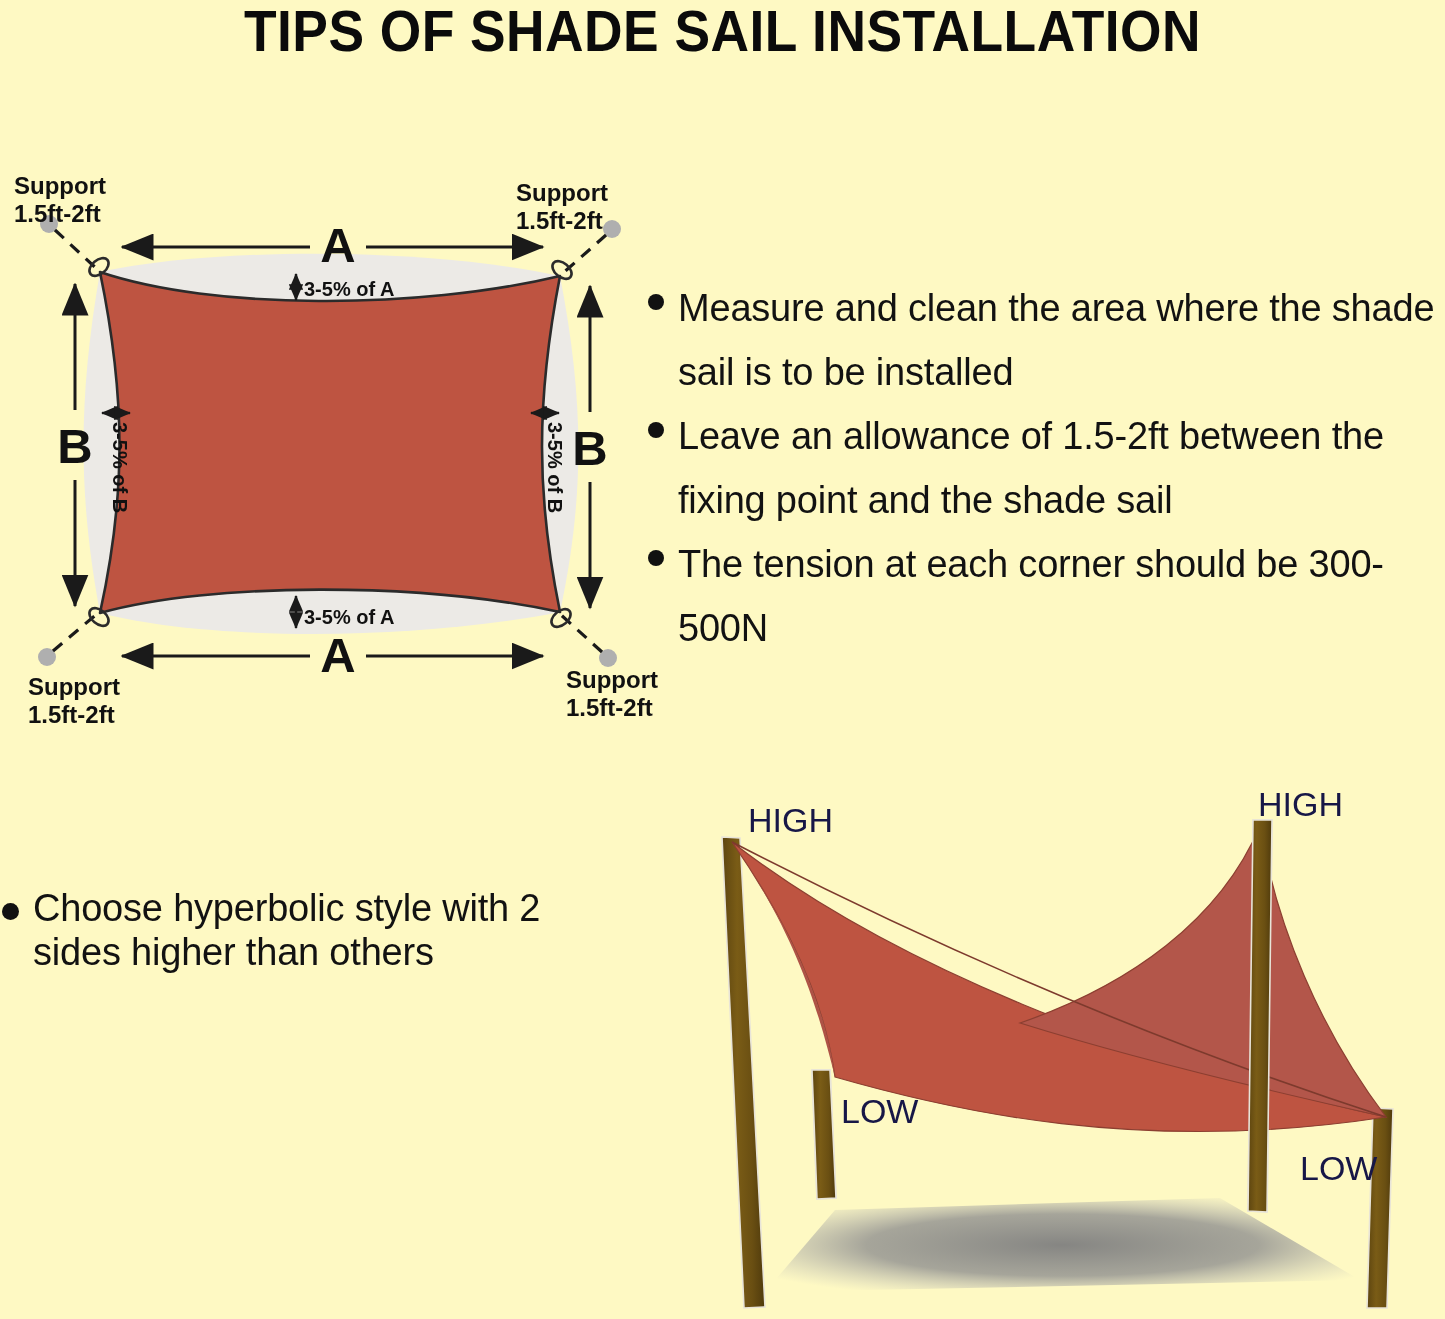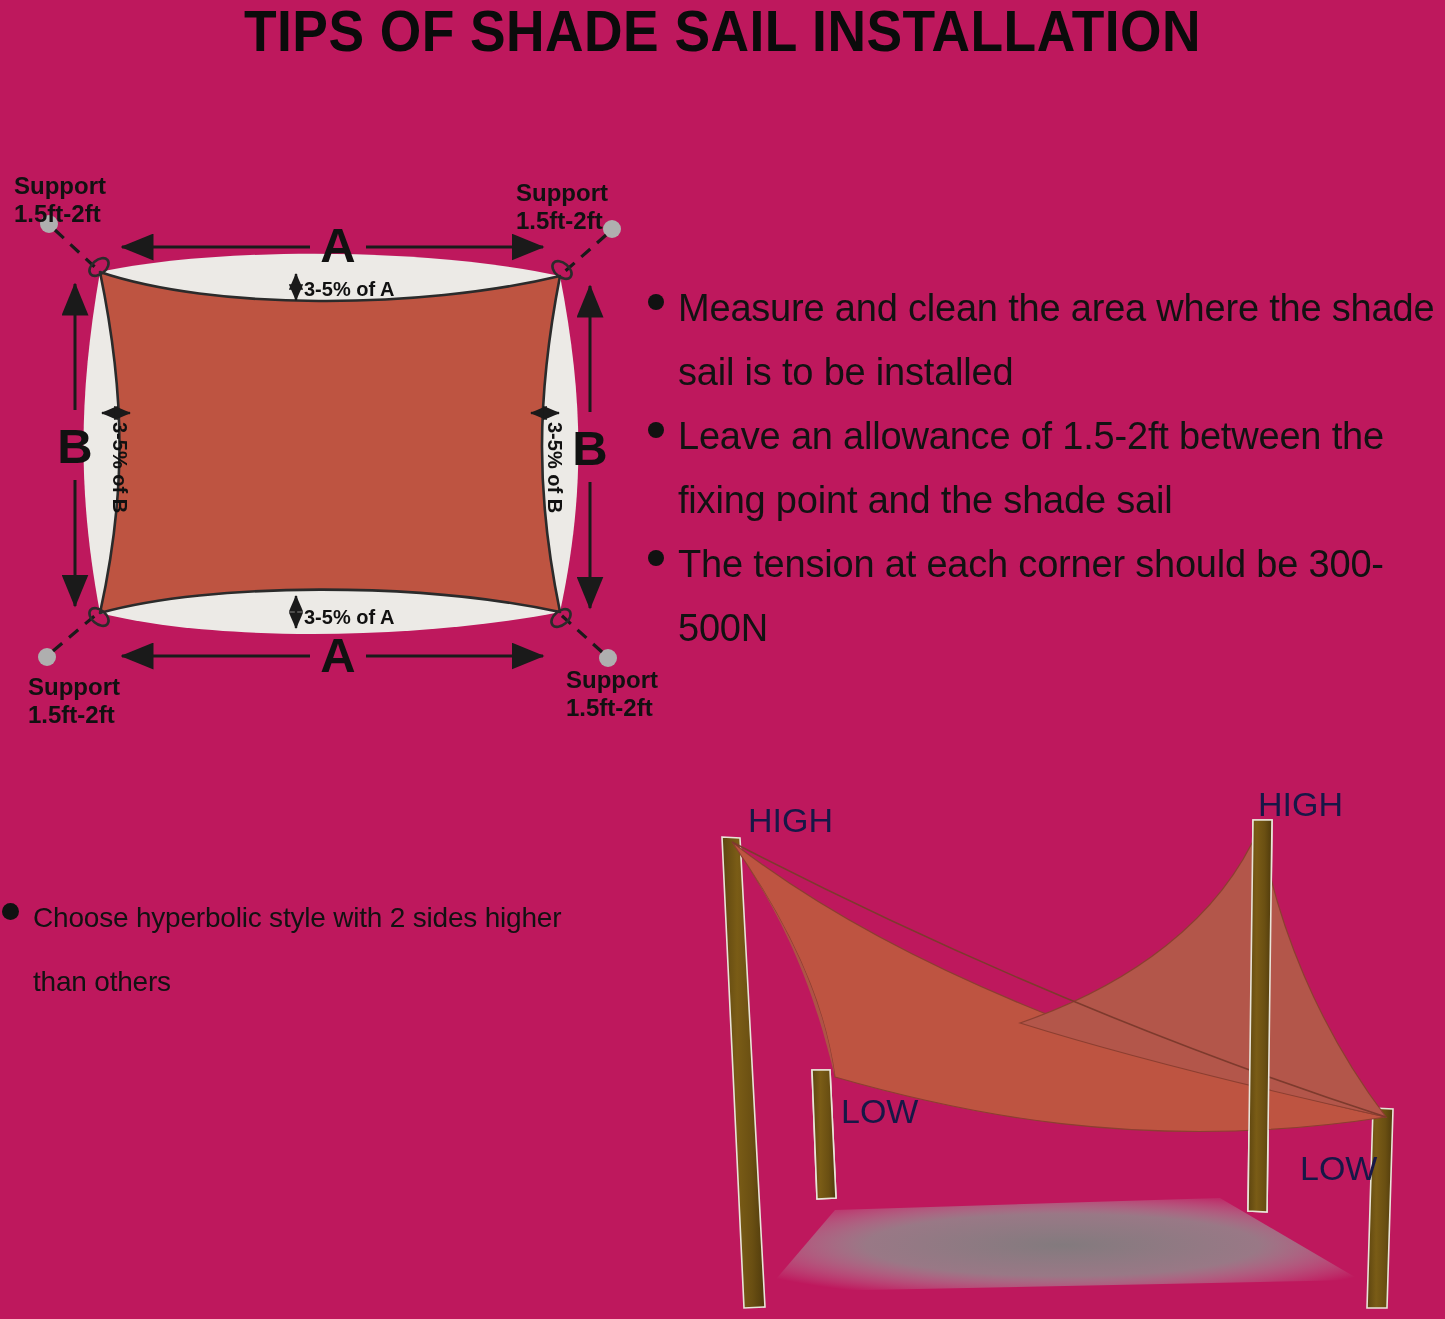--- a/index.html
+++ b/index.html
@@ -7,21 +7,21 @@
     width: 1445px;
     height: 1319px;
     background: #ffffff;
     font-family: "Liberation Sans", "DejaVu Sans", sans-serif;
     overflow: hidden;
   }
   #page {
     position: relative;
     width: 1445px;
     height: 1319px;
-    background: #be185d;
+    background: #fef9c3;
   }
 
   
   #title {
     position: absolute;
     left: 0; top: 0;
     width: 1445px;
     height: 62px;
     text-align: center;
     font-family: "Liberation Sans Narrow", "Liberation Sans", sans-serif;
@@ -63,22 +63,22 @@
     color: #121212;
     font-weight: 400;
   }
   #bullets-top .bullet-text {
     font-size: 38px;
     line-height: 64px;
     letter-spacing: -0.2px;
     max-width: 770px;
   }
   #bullets-bot .bullet-text {
-    font-size: 28px;
-    line-height: 64px;
+    font-size: 38px;
+    line-height: 44px;
     letter-spacing: -0.2px;
     max-width: 580px;
   }
 
   .svgtext-lbl {
     font-family: "Liberation Sans", "DejaVu Sans", sans-serif;
     font-weight: bold;
     fill: #111111;
   }
 </style>

